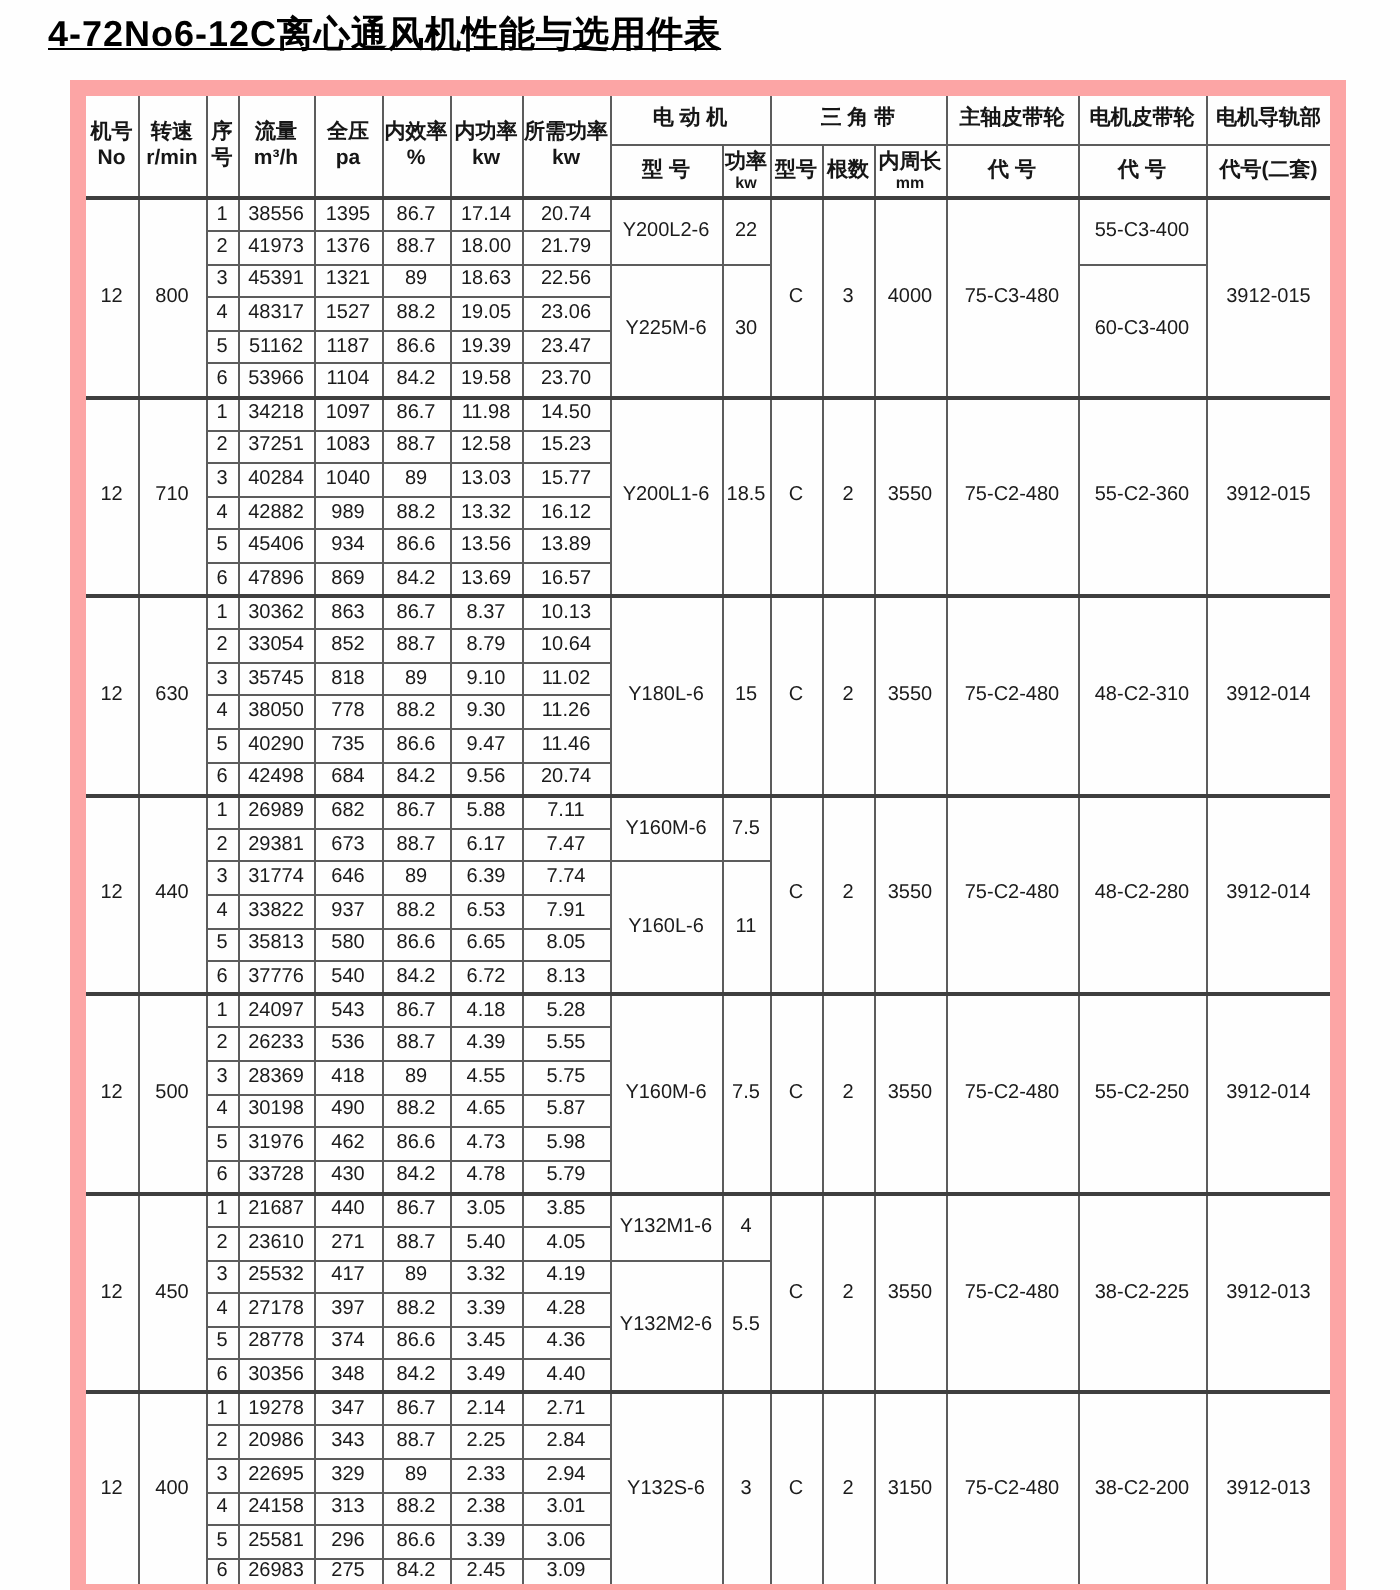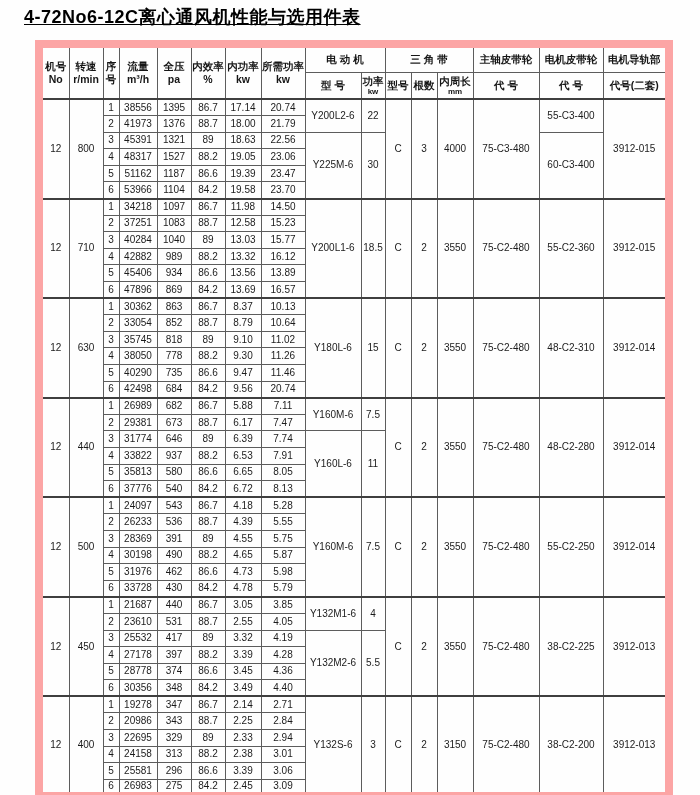--- a/index.html
+++ b/index.html
@@ -820,21 +820,21 @@
         </td>
       </tr>
       <tr>
         <td>
           <div>3</div>
         </td>
         <td>
           <div>28369</div>
         </td>
         <td>
-          <div>391</div>
+          <div>418</div>
         </td>
         <td>
           <div>89</div>
         </td>
         <td>
           <div>4.55</div>
         </td>
         <td>
           <div>5.75</div>
         </td>
@@ -950,27 +950,27 @@
         </td>
       </tr>
       <tr>
         <td>
           <div>2</div>
         </td>
         <td>
           <div>23610</div>
         </td>
         <td>
-          <div>531</div>
+          <div>271</div>
         </td>
         <td>
           <div>88.7</div>
         </td>
         <td>
-          <div>2.55</div>
+          <div>5.40</div>
         </td>
         <td>
           <div>4.05</div>
         </td>
       </tr>
       <tr>
         <td>
           <div>3</div>
         </td>
         <td>

